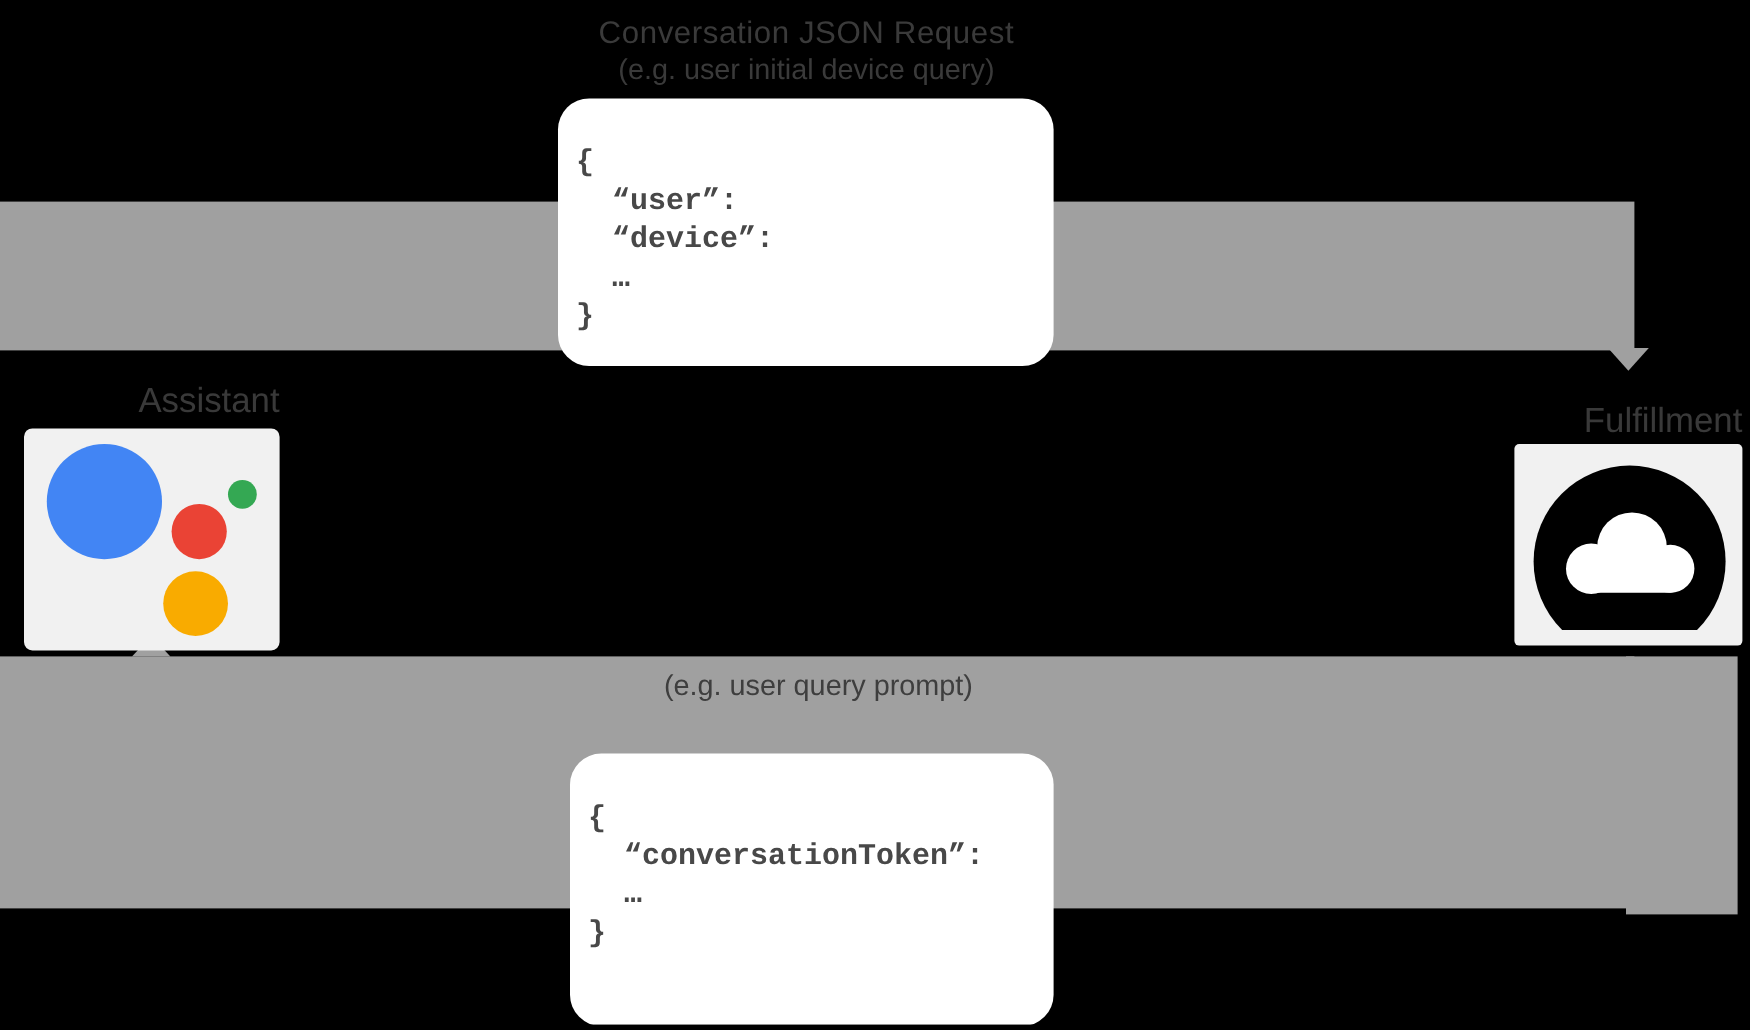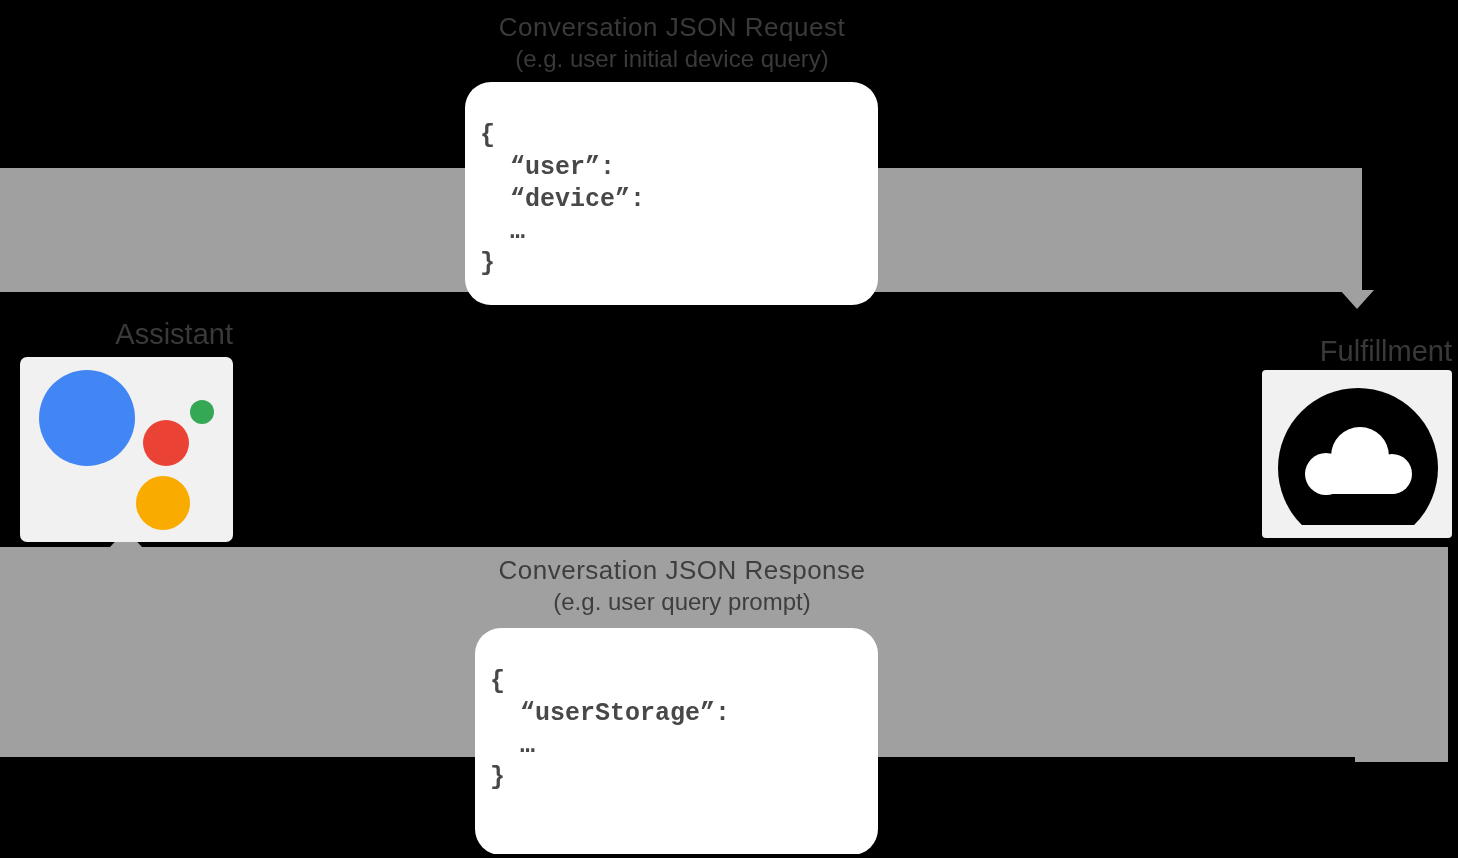--- a/index.html
+++ b/index.html
@@ -73,28 +73,27 @@
     <div class="code">
       <div class="code-line">{</div>
       <div class="code-line">  “user”:</div>
       <div class="code-line">  “device”:</div>
       <div class="code-line">  …</div>
       <div class="code-line">}</div>
     </div>
   </div>
 
   <div class="flow-label label-response">
-    <div class="line1">Conversation JSON Response</div>
     <div class="line2">(e.g. user query prompt)</div>
   </div>
 
   <div class="json-box box-response">
     <div class="code">
       <div class="code-line">{</div>
-      <div class="code-line">  “userStorage”:</div>
+      <div class="code-line">  “conversationToken”:</div>
       <div class="code-line">  …</div>
       <div class="code-line">}</div>
     </div>
   </div>
 
   <div class="node-label label-assistant">Assistant</div>
   <div class="tile tile-assistant">
     <svg width="213" height="185" viewBox="0 0 213 185">
       <circle cx="67" cy="61" r="48" fill="#4285f4"></circle>
       <circle cx="146" cy="86" r="23" fill="#ea4335"></circle>

